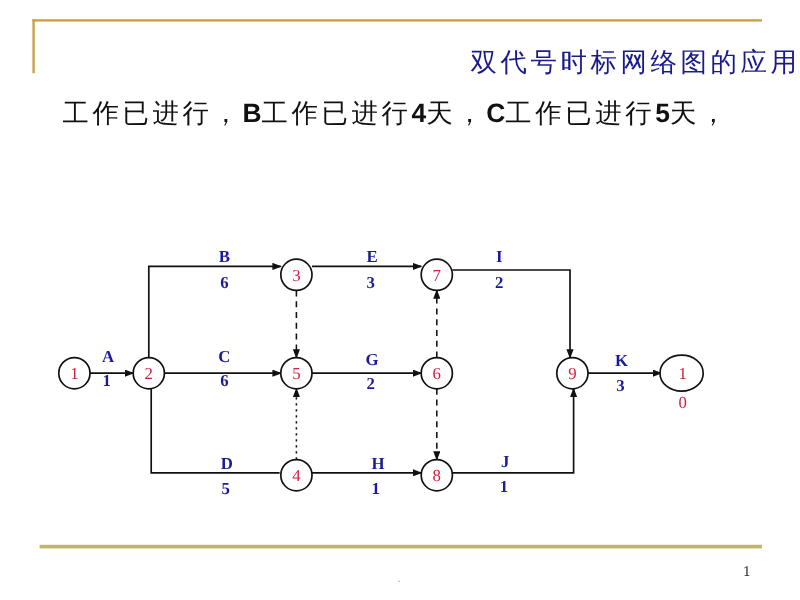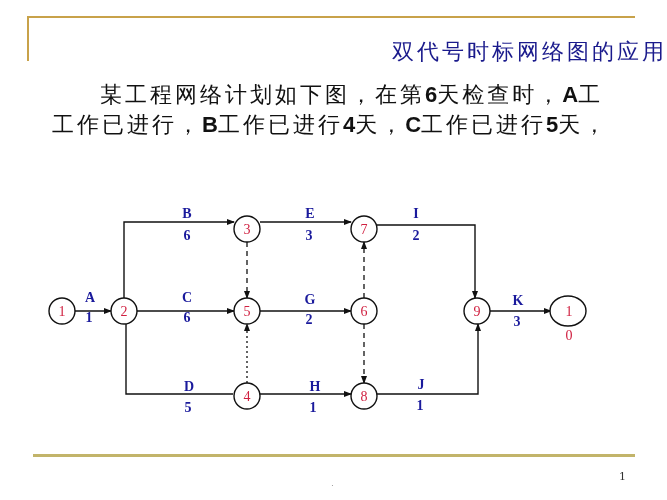--- a/index.html
+++ b/index.html
@@ -28,21 +28,20 @@
 </style>
 </head>
 <body>
 
 <div class="top-rule"></div>
 <div class="left-rule"></div>
 
 <div class="title">双代号时标网络图的应用</div>
 
 <div class="body-text">
-  <div><span class="ind"></span><span>某工程网络计划如下图，在第</span><b>6</b><span>天检查时，</span><b>A</b><span>工</span></div>
   <div><span>工作已进行，</span><b>B</b><span>工作已进行</span><b>4</b><span>天，</span><b>C</b><span>工作已进行</span><b>5</b><span>天，</span></div>
 </div>
 
 <svg class="diagram" width="667" height="500" xmlns="http://www.w3.org/2000/svg">
   <defs>
     <marker id="arr" markerWidth="8" markerHeight="6" refX="7" refY="3" orient="auto" markerUnits="userSpaceOnUse">
       <path d="M0,0 L8,3 L0,6 z" fill="#111"></path>
     </marker>
   </defs>
   <g stroke="#111" stroke-width="1.4" fill="none">

